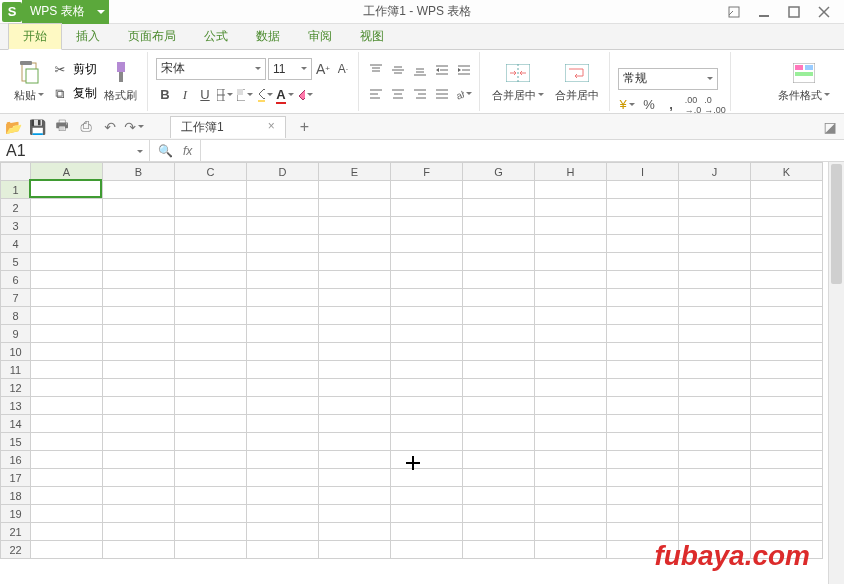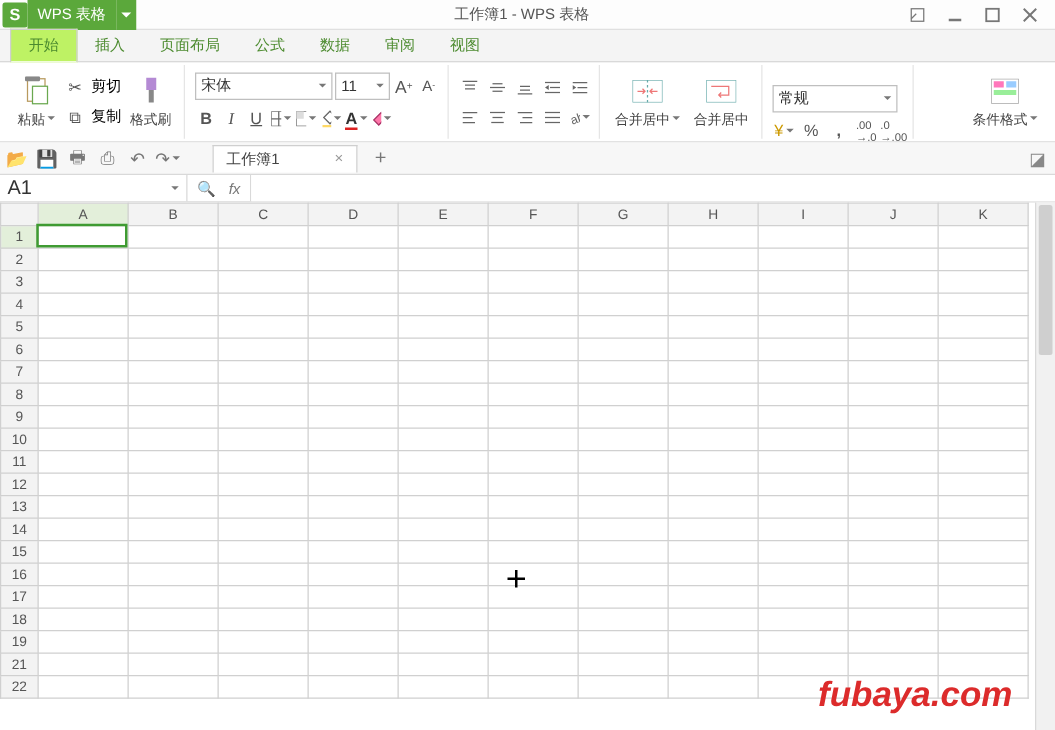--- a/index.html
+++ b/index.html
@@ -7,21 +7,21 @@
 .titlebar { height: 24px; background: #fdfdfd; display: flex; align-items: center; border-bottom: 1px solid #e0e0e0; }
 .app-logo { width: 20px; height: 20px; background: #5ba83b; color: #fff; display: flex; align-items: center; justify-content: center; font-weight: bold; font-size: 13px; margin-left: 2px; border-radius: 2px;}
 .app-name { background: #5ba83b; color: #fff; padding: 3px 8px; font-size: 12px; height: 24px; display: flex; align-items: center; }
 .app-drop { width:16px; height:24px; background:#5ba83b; display:flex; align-items:center; justify-content:center; }
 .app-drop::after { content:""; border:4px solid transparent; border-top-color:#fff; margin-top:4px;}
 .doc-title { flex: 1; text-align: center; color: #555; font-size: 12px; }
 .win-controls { display: flex; gap: 14px; padding-right: 12px; }
 .win-btn { width: 16px; height: 16px; display: flex; align-items: center; justify-content: center; color: #666; cursor: pointer; font-size:14px; }
 .menutabs { height: 26px; background: #f4f4f4; display: flex; align-items: flex-end; padding-left: 8px; gap:0; border-bottom: 1px solid #cfcfcf; }
 .menutab { padding: 4px 14px; color: #4c8b2f; font-size: 12px; cursor: pointer; }
-.menutab.active { background: #bef264; border: 1px solid #cfcfcf; border-bottom: 1px solid #fff; margin-bottom: -1px; }
+.menutab.active { background: #fef9c3; border: 1px solid #cfcfcf; border-bottom: 1px solid #fff; margin-bottom: -1px; }
 .ribbon { height: 64px; background: #fff; border-bottom: 1px solid #d9d9d9; display: flex; align-items: stretch; padding: 2px 4px; gap: 2px;}
 .rgroup { display: flex; align-items: center; padding: 0 6px; border-right: 1px solid #e5e5e5; gap:3px;}
 .rgroup:last-child { border-right:none; margin-left:auto;}
 .big-btn { display: flex; flex-direction: column; align-items: center; justify-content: center; gap:2px; padding: 2px 4px; cursor:pointer; color:#444; font-size:11px;}
 .big-icon { width: 26px; height: 26px; display:flex; align-items:center; justify-content:center; font-size:20px;}
 .small-row { display:flex; align-items:center; gap:4px; height:22px;}
 .vcol { display:flex; flex-direction:column; justify-content:center; gap:2px;}
 .tool-ic { width:18px; height:18px; display:flex; align-items:center; justify-content:center; border:1px solid transparent; cursor:pointer; color:#555; font-size:13px;}
 .drop-ar::after{content:"";display:inline-block;border:3px solid transparent;border-top-color:#777;margin-left:2px;margin-top:2px;}
 .font-sel { border:1px solid #bfbfbf; height:22px; background:#fff; font-size:12px; padding:0 4px; display:flex; align-items:center; justify-content:space-between; color:#333;}

